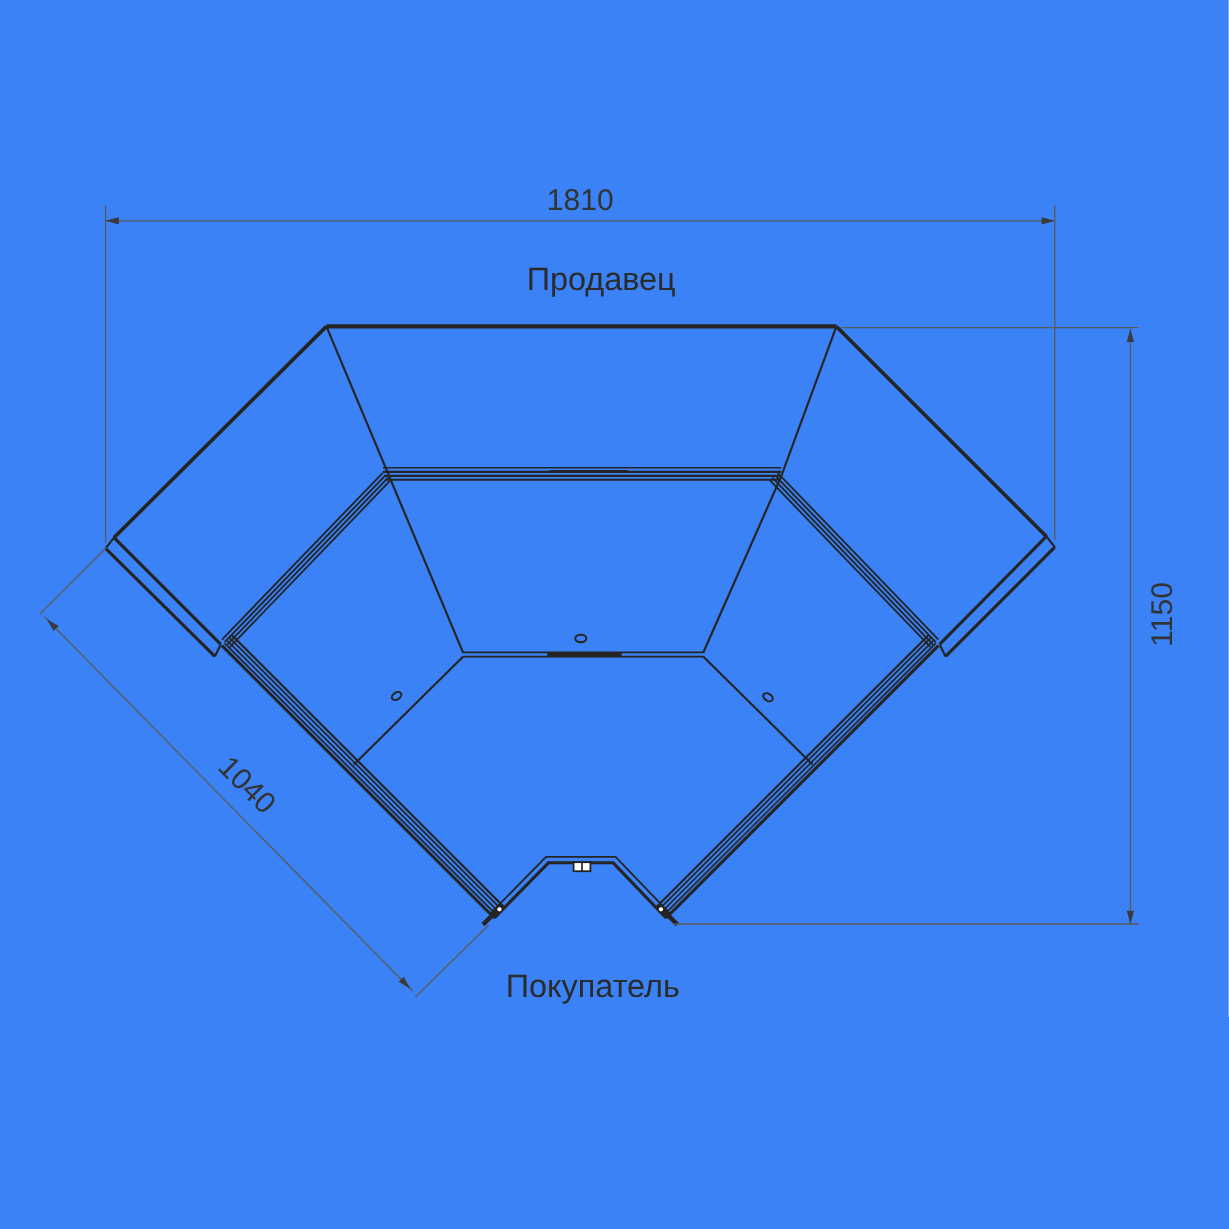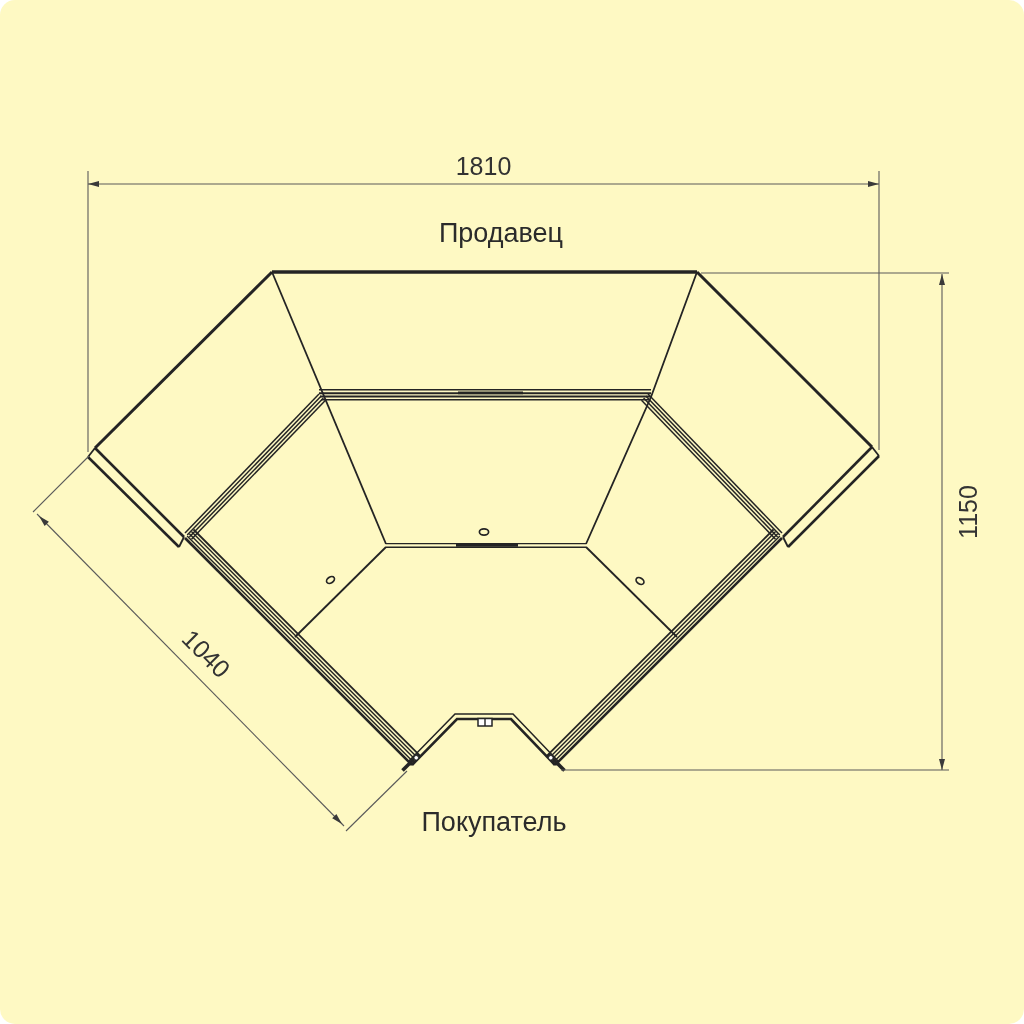--- a/index.html
+++ b/index.html
@@ -1,16 +1,16 @@
 <!DOCTYPE html>
 <html><head>
 <meta charset="utf-8">
 <style>
   html,body { margin:0; padding:0; background:#ffffff; }
-  .stage { position:relative; width:1024px; height:1024px; background:#fef9c3; overflow:hidden;border-radius:15px; }
+  .stage { position:relative; width:1024px; height:1024px; background:#3b82f6; overflow:hidden; }
   svg { display:block; }
   .ln   { stroke:#242424; fill:none; stroke-linecap:butt; }
   .w34  { stroke-width:3.4; }
   .w30  { stroke-width:3.0; }
   .w26  { stroke-width:2.6; }
   .w20  { stroke-width:2.0; }
   .w18  { stroke-width:1.8; }
   .w15  { stroke-width:1.5; }
   .w14  { stroke-width:1.4; }
   .dim  { stroke:#5a5a5a; stroke-width:1.1; fill:none; }

